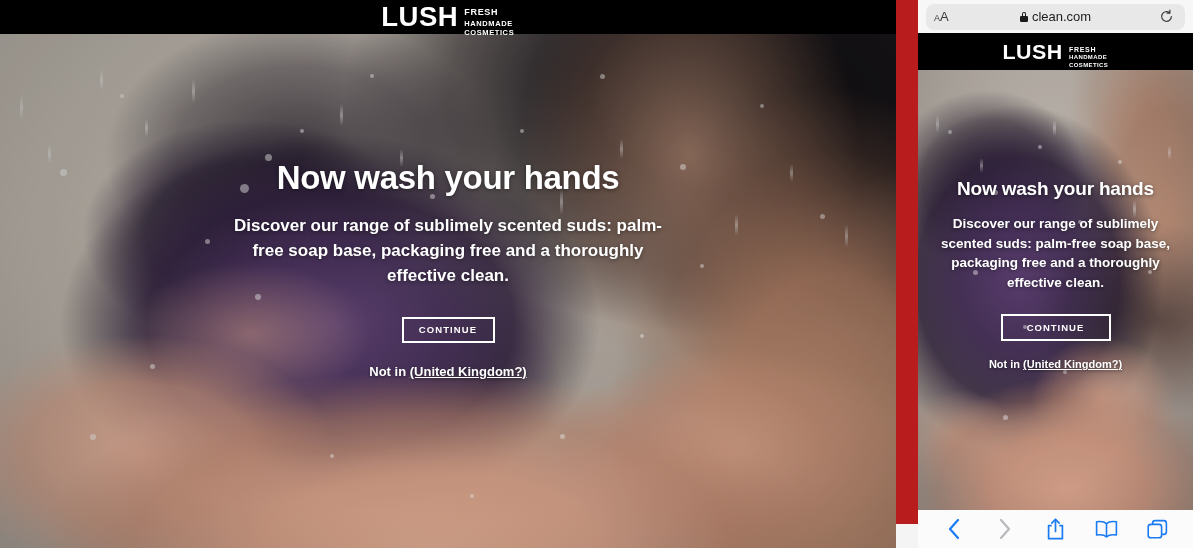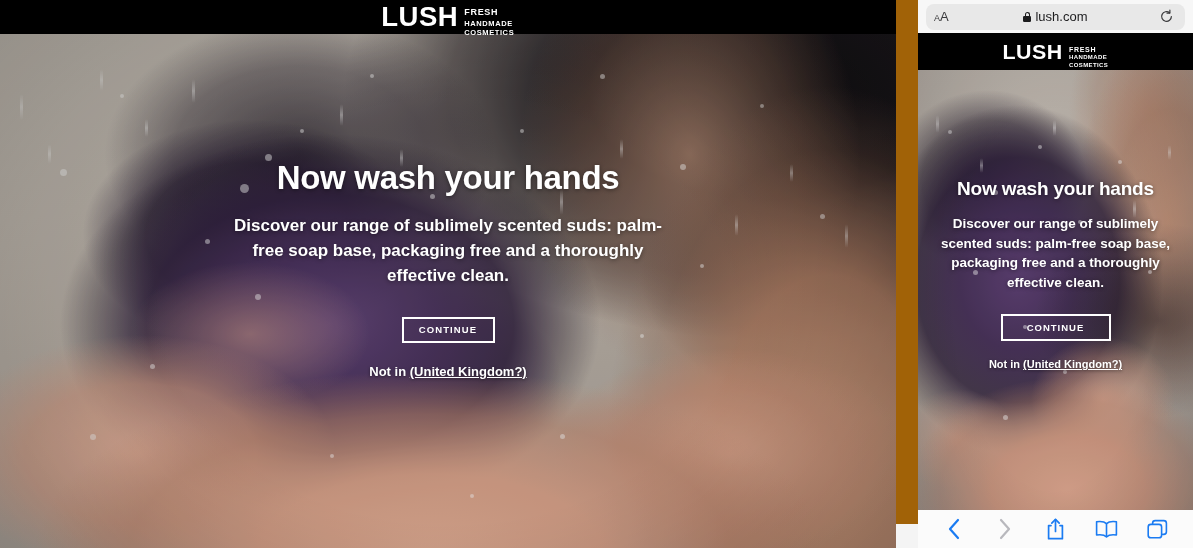--- a/index.html
+++ b/index.html
@@ -2,21 +2,21 @@
 <html><head>
 <meta charset="utf-8">
 <style>
   * { box-sizing: border-box; margin: 0; padding: 0; }
   html, body {
     width: 1193px; height: 548px;
     background: #f4f4f4;
     font-family: "Liberation Sans", sans-serif;
     overflow: hidden;
   }
-  .screen { position: relative; width: 1193px; height: 524px; background: #a16207; }
+  .screen { position: relative; width: 1193px; height: 524px; background: #b91c1c; }
 
   
   .desktop-panel {
     position: absolute; left: 0; top: 0; width: 896px; height: 548px;
     overflow: hidden; background: #000;
   }
   .site-header {
     position: absolute; left: 0; top: 0; width: 100%; height: 34px;
     background: #000; display: flex; align-items: center; justify-content: center;
     z-index: 5;
@@ -302,21 +302,21 @@
       <div class="addr-pill">
         <div class="aa-btn">
           <span class="sm">A</span>
             <span class="lg">A</span>
         </div>
         <div class="addr-center">
           <span class="lock-glyph">
             <span class="shackle"></span>
               <span class="body"></span>
           </span>
-          <span>lush.com</span>
+          <span>clean.com</span>
         </div>
         <div class="reload-btn">
           <svg width="15" height="15" viewBox="0 0 16 16" fill="none">
             <path d="M13.2 8A5.2 5.2 0 1 1 11.3 4" stroke="#3a3a3c" stroke-width="1.3" stroke-linecap="round"></path>
             <path d="M11.6 1.2v3.1h-3.1" stroke="#3a3a3c" stroke-width="1.3" stroke-linecap="round" stroke-linejoin="round"></path>
           </svg>
         </div>
       </div>
     </div>
 

